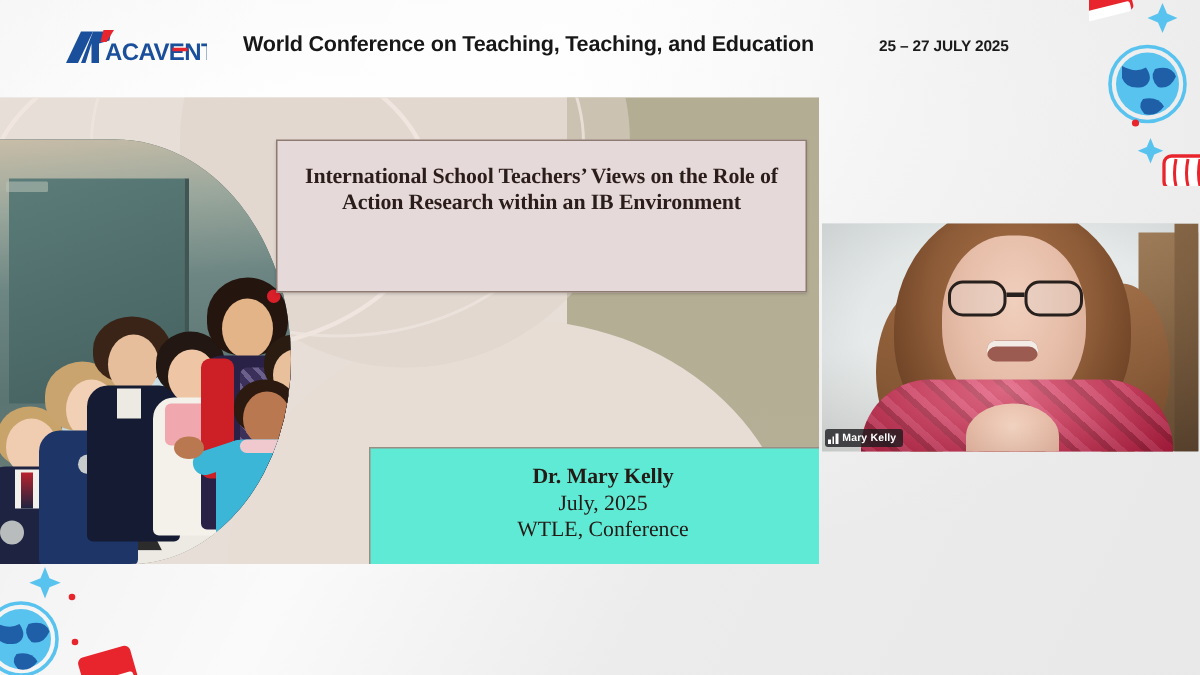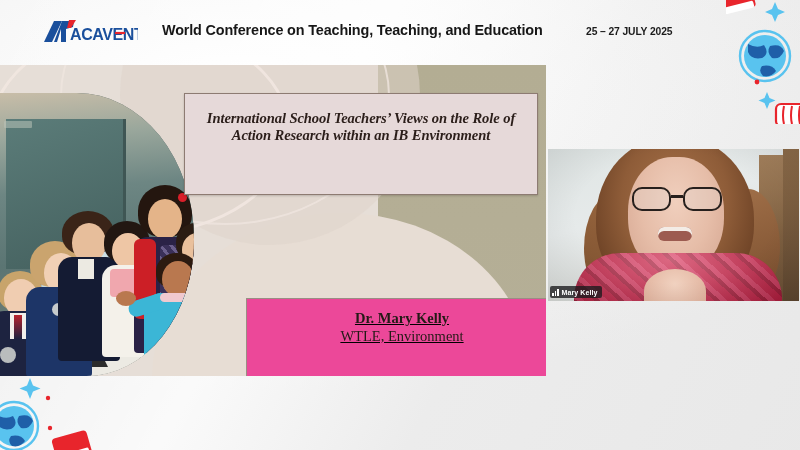--- a/index.html
+++ b/index.html
@@ -155,38 +155,36 @@
     border: 1px solid #8d7b72;
     box-shadow: 0 1px 2px rgba(0,0,0,.18);
     padding: 16px 12px 0 12px;
     z-index: 4;
   }
   .title-main {
     font-family: "Liberation Serif", serif;
     font-weight: bold; font-size: 14.6px; line-height: 1.14;
     color: #2b1e1a; text-align: center;
     letter-spacing: -0.1px;
-    font-style: italic;
   }
   .title-sub {
     margin-top: 13px;
     font-family: "Liberation Serif", serif;
     font-size: 14px; color: #2b1e1a; text-align: center;
     letter-spacing: -0.05px;
   }
 
   
   .author-box {
     position: absolute; left: 246px; top: 233px;
     width: 312px; height: 95px;
-    background: #ec4899;
+    background: #5eead4;
     border: 1px solid #9a8d84;
     padding-top: 11px;
     z-index: 4;
-    text-decoration: underline;
   }
   .author-line {
     font-family: "Liberation Serif", serif;
     font-size: 14.5px; color: #241a16; text-align: center; line-height: 1.22;
   }
   .author-line.bold { font-weight: bold; }
 
   
   .video-tile {
     position: absolute; left: 548px; top: 149px;
@@ -436,21 +434,22 @@
         <div style="position:absolute;left:10px;top:40px;width:34px;height:9px;background:#f0c9cf;border-radius:5px;"></div>
       </div>
     </div>
 
     <div class="title-box">
       <div class="title-main">International School Teachers’ Views on the Role of Action Research within an IB Environment</div>
     </div>
 
     <div class="author-box">
       <div class="author-line bold">Dr. Mary Kelly</div>
-      <div class="author-line">WTLE, Environment</div>
+      <div class="author-line">July, 2025</div>
+      <div class="author-line">WTLE, Conference</div>
     </div>
   </div>
 
   <div class="video-tile">
     <div class="vid-bg"></div>
     <div class="vid-cabinet"></div>
     <div class="vid-cabinet2"></div>
     <div class="vid-hair-l"></div>
     <div class="vid-hair-r"></div>
     <div class="vid-hair"></div>

